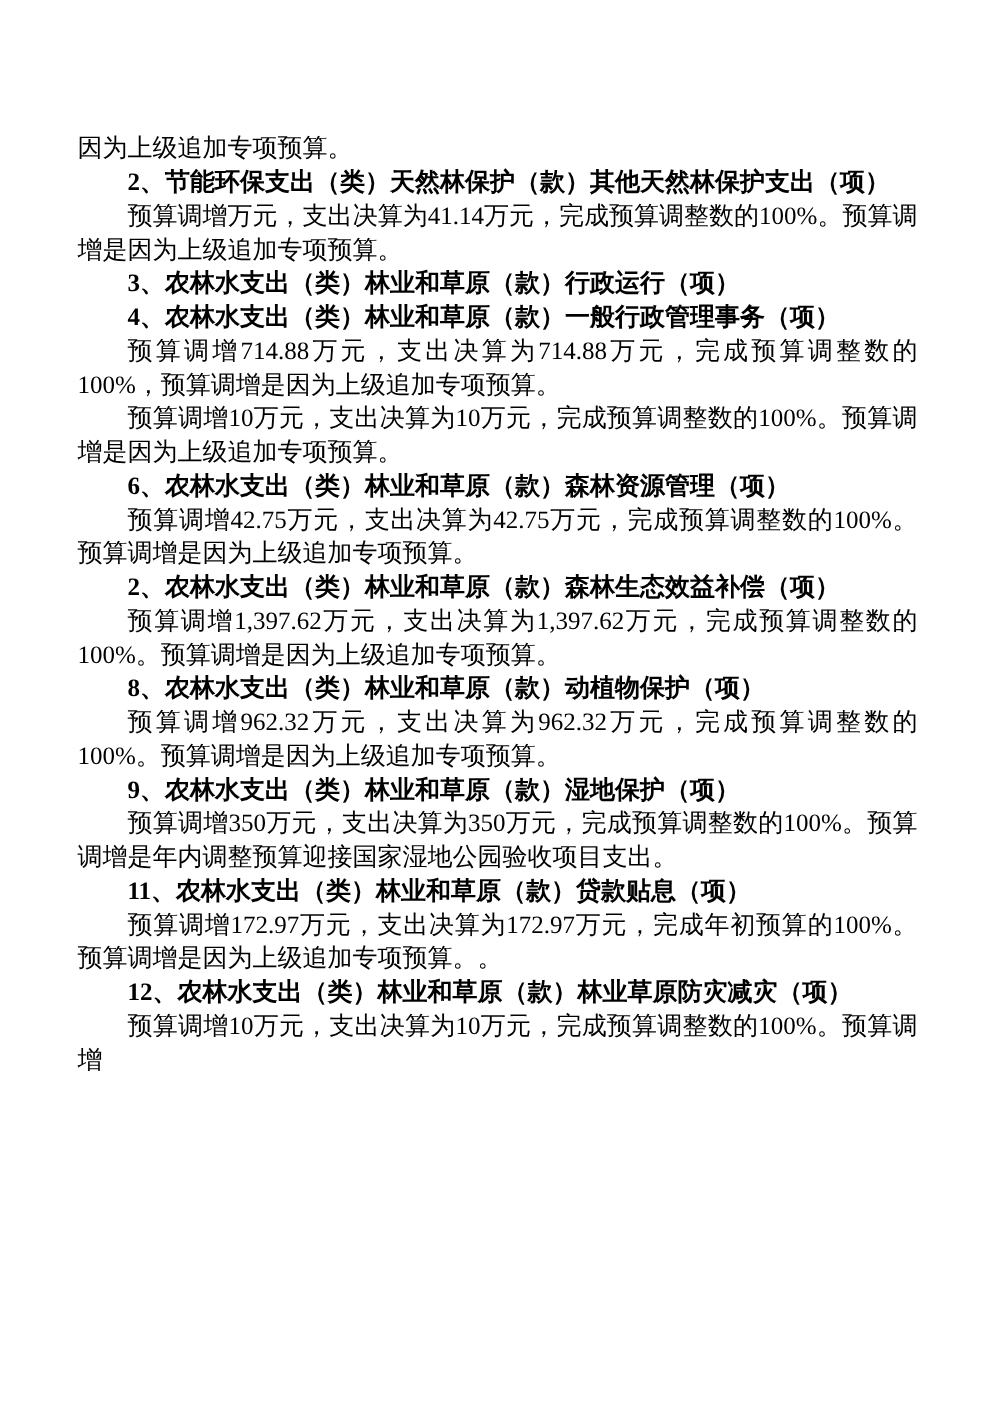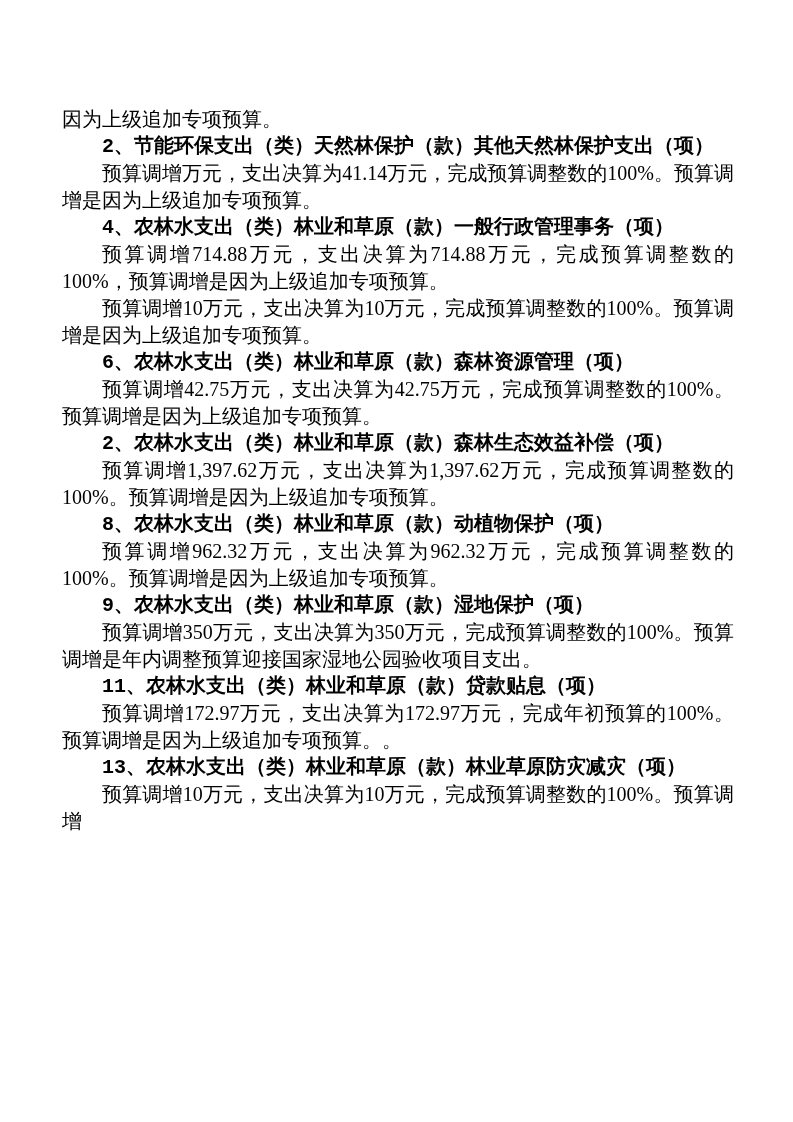--- a/index.html
+++ b/index.html
@@ -29,21 +29,21 @@
     margin: 0;
     padding: 0;
     text-indent: 2em;
   }
   .doc p.cont {
     text-indent: 0;
   }
   .doc h3 {
     margin: 0;
     padding: 0;
-    font-family: Liberation Mono, monospace;
+    font-family: Liberation Serif, serif;
     font-size: 20px;
     font-weight: 700;
     line-height: 27px;
     text-indent: 2em;
     text-align: left;
     white-space: nowrap;
   }
 </style>
 </head>
 <body>
@@ -52,20 +52,21 @@
   <section class="doc">
 
     <p class="cont">因为上级追加专项预算。</p>
 
     <div>
       <h3>2、节能环保支出（类）天然林保护（款）其他天然林保护支出（项）</h3>
       <p>预算调增万元，支出决算为41.14万元，完成预算调整数的100%。预算调增是因为上级追加专项预算。</p>
     </div>
 
     <div>
+      <h3>3、农林水支出（类）林业和草原（款）行政运行（项）</h3>
     </div>
 
     <div>
       <h3>4、农林水支出（类）林业和草原（款）一般行政管理事务（项）</h3>
       <p>预算调增714.88万元，支出决算为714.88万元，完成预算调整数的100%，预算调增是因为上级追加专项预算。</p>
     </div>
 
     <div>
       <p>预算调增10万元，支出决算为10万元，完成预算调整数的100%。预算调增是因为上级追加专项预算。</p>
     </div>
@@ -90,18 +91,18 @@
       <p>预算调增350万元，支出决算为350万元，完成预算调整数的100%。预算调增是年内调整预算迎接国家湿地公园验收项目支出。</p>
     </div>
 
 
     <div>
       <h3>11、农林水支出（类）林业和草原（款）贷款贴息（项）</h3>
       <p>预算调增172.97万元，支出决算为172.97万元，完成年初预算的100%。预算调增是因为上级追加专项预算。。</p>
     </div>
 
     <div>
-      <h3>13、农林水支出（类）林业和草原（款）林业草原防灾减灾（项）</h3>
+      <h3>12、农林水支出（类）林业和草原（款）林业草原防灾减灾（项）</h3>
       <p>预算调增10万元，支出决算为10万元，完成预算调整数的100%。预算调增</p>
     </div>
 
   </section>
 </div>
 
 </body></html>

